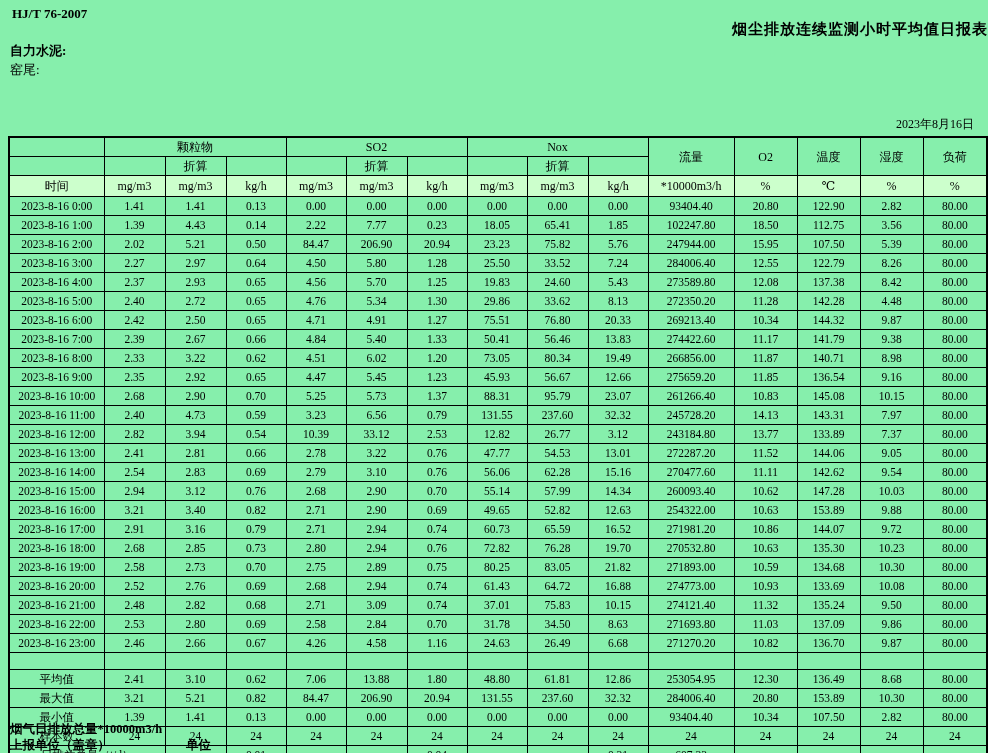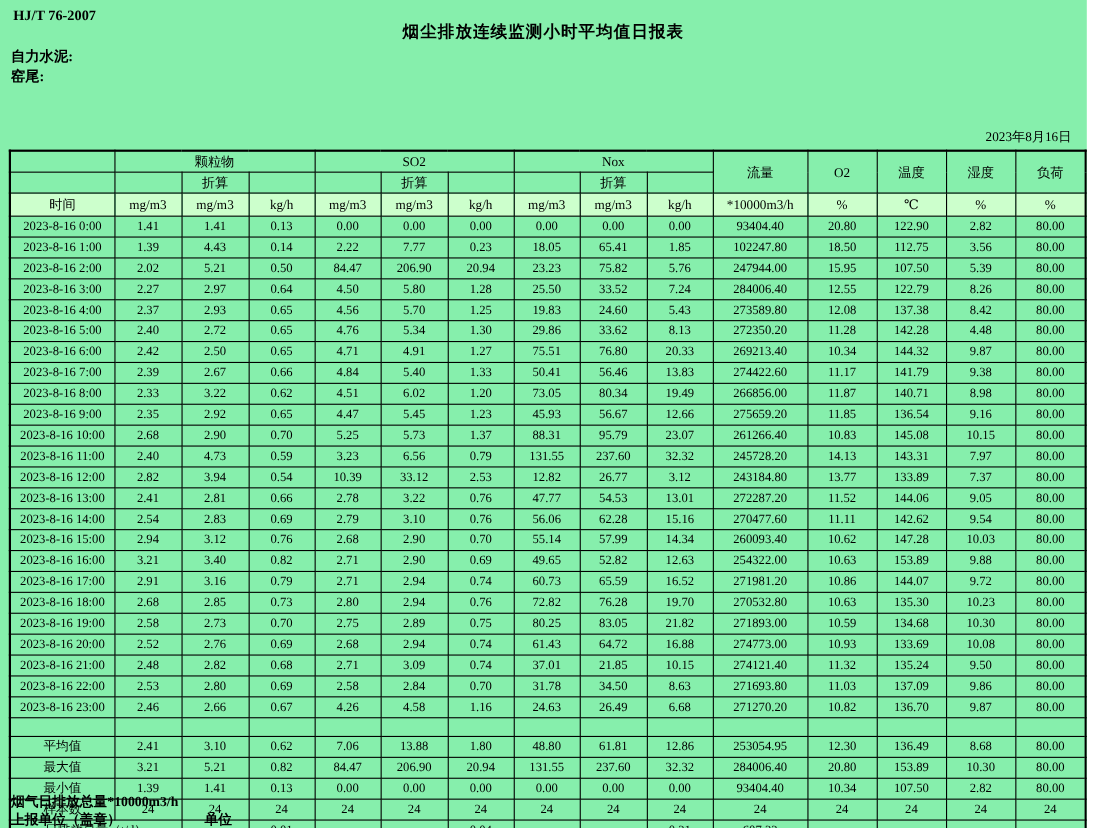--- a/index.html
+++ b/index.html
@@ -3,24 +3,24 @@
 <meta charset="utf-8">
 <style>
   * { box-sizing: border-box; }
   html,body { margin:0; padding:0; background:#fff; }
   .page {
     position:relative; width:988px; height:753px; overflow:hidden;
     background:#86efac; color:#000;
     font-family:"Liberation Serif","DejaVu Serif",serif;
   }
   .doc-code { position:absolute; top:6px; left:12px; font-size:13px; font-weight:bold; }
-  .title { position:absolute; top:20px; left:0; width:100%; text-align:center;
+  .title { position:absolute; top:20px; left:0; width:100%; text-align:right;
            font-size:15px; font-weight:bold; letter-spacing:1px; }
   .company { position:absolute; top:42px; left:10px; font-size:13px; font-weight:bold; }
-  .location { position:absolute; top:61px; left:10px; font-size:13px; font-weight:bold; }
+  .location { position:absolute; top:61px; left:10px; font-size:13px; font-weight:normal; }
   .date { position:absolute; top:74px; right:14px; font-size:12px;margin-top:42px; }
 
   table.report {
     position:absolute; top:89px; left:8px; width:978px;
     border-collapse:collapse; table-layout:fixed;
     border:2px solid #000;
     margin-top:47px;
   }
   table.report td {
     border:1px solid #000;
@@ -470,21 +470,21 @@
         </tr>
         <tr>
           <td class="time">2023-8-16 21:00</td>
           <td>2.48</td>
           <td>2.82</td>
           <td>0.68</td>
           <td>2.71</td>
           <td>3.09</td>
           <td>0.74</td>
           <td>37.01</td>
-          <td>21.85</td>
+          <td>75.83</td>
           <td>10.15</td>
           <td>274121.40</td>
           <td>11.32</td>
           <td>135.24</td>
           <td>9.50</td>
           <td>80.00</td>
         </tr>
         <tr>
           <td class="time">2023-8-16 22:00</td>
           <td>2.53</td>

